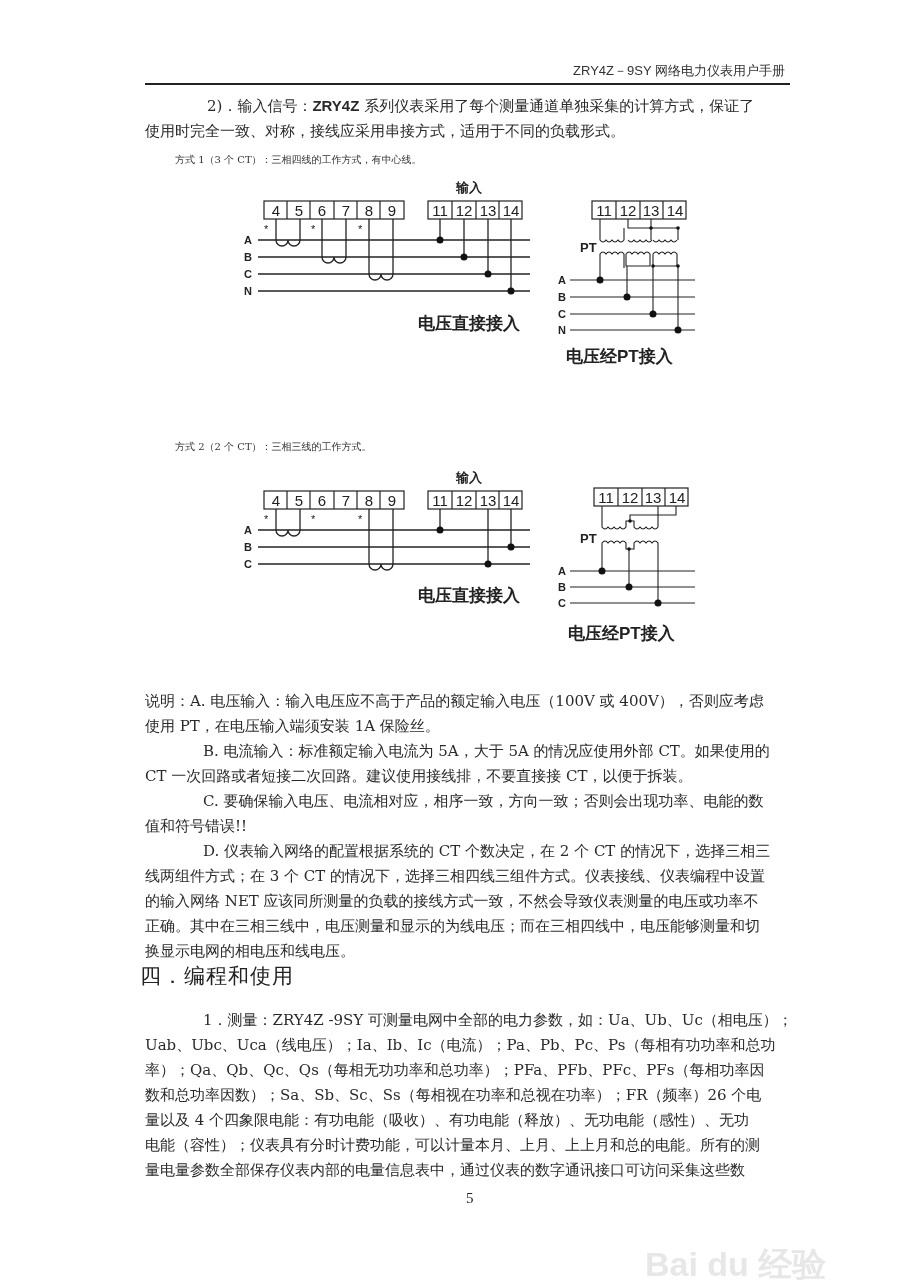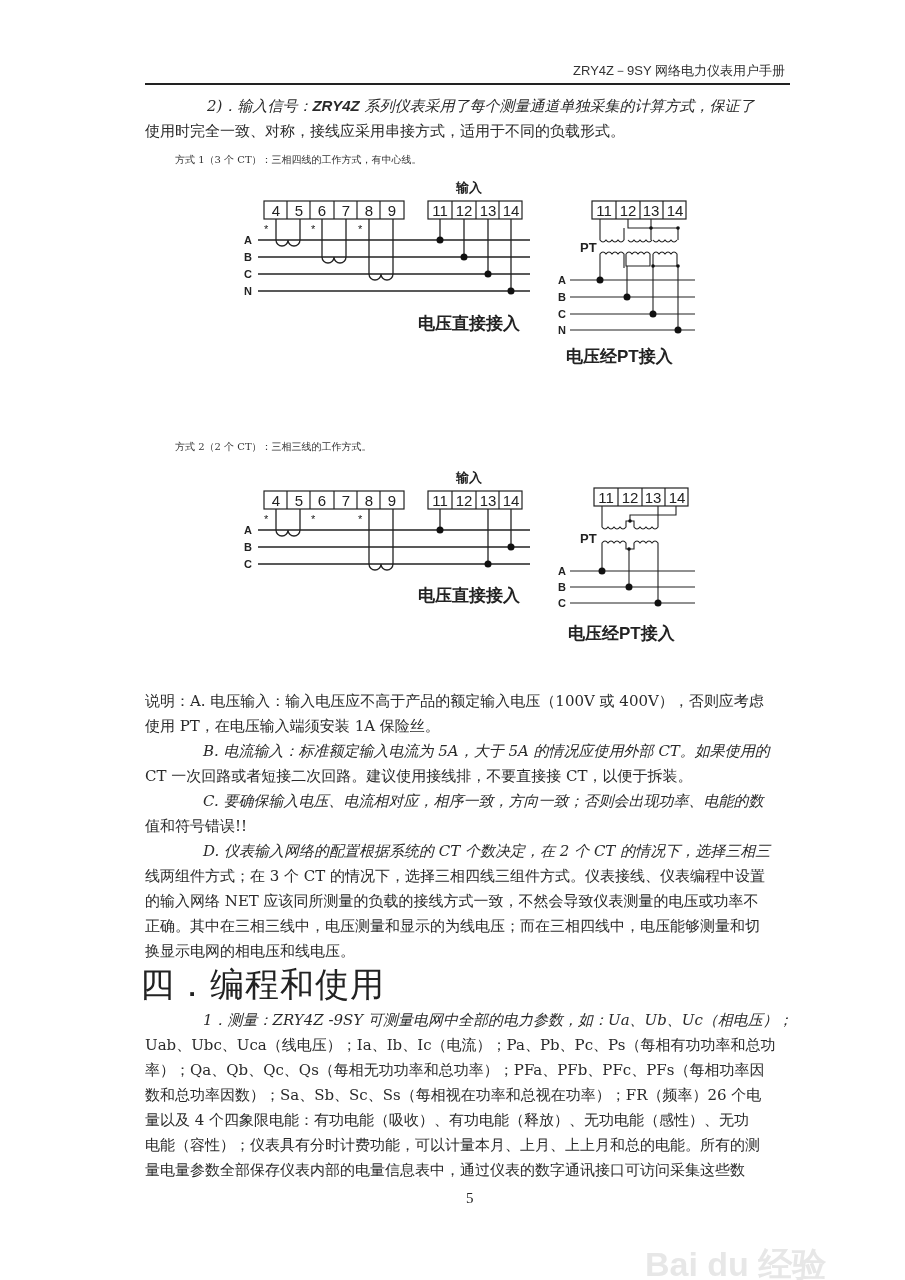--- a/index.html
+++ b/index.html
@@ -4,23 +4,23 @@
 <style>
   html, body { margin: 0; padding: 0; background: #ffffff; }
   body { width: 905px; height: 1280px; position: relative; overflow: hidden;
          font-family: "DejaVu Serif", "Liberation Serif", serif; color: #222; }
   .abs { position: absolute; }
   .header-title { right: 120px; top: 62px; font-size: 13px; color: #333;
                   font-family: "Liberation Sans", "DejaVu Sans", sans-serif; margin-left: 32px; }
   .header-rule { left: 145px; top: 83px; width: 645px; height: 2px; background: #222; }
   .para { font-size: 15px; line-height: 25px; color: #2a2a2a; }
   .para b, .latin { font-family: "Liberation Sans", "DejaVu Sans", sans-serif; font-weight: bold; }
-  .indent { text-indent: 58px; font-style: italic; }
+  .indent { text-indent: 58px; }
   .method { font-size: 10px; color: #333; }
-  .section-heading { left: 140px; top: 962px; font-size: 34px; color: #222; letter-spacing: 1px; }
+  .section-heading { left: 140px; top: 962px; font-size: 21px; color: #222; letter-spacing: 1px; }
   .page-num { left: 466px; top: 1190px; font-size: 15px; color: #222; font-family: "Liberation Serif", serif; }
   .diagram { position: absolute; }
   .diagram svg text { font-family: "Liberation Sans", "DejaVu Sans", sans-serif; }
   .watermark { left: 640px; top: 1238px; width: 200px; height: 80px; opacity: 0.35; text-align: right; }
   .wm-text { font-family: "Liberation Sans", "DejaVu Sans", sans-serif; fill: #bbb; }
 </style>
 </head>
 <body>
 
 <div class="abs header-title">ZRY4Z－9SY 网络电力仪表用户手册</div>

